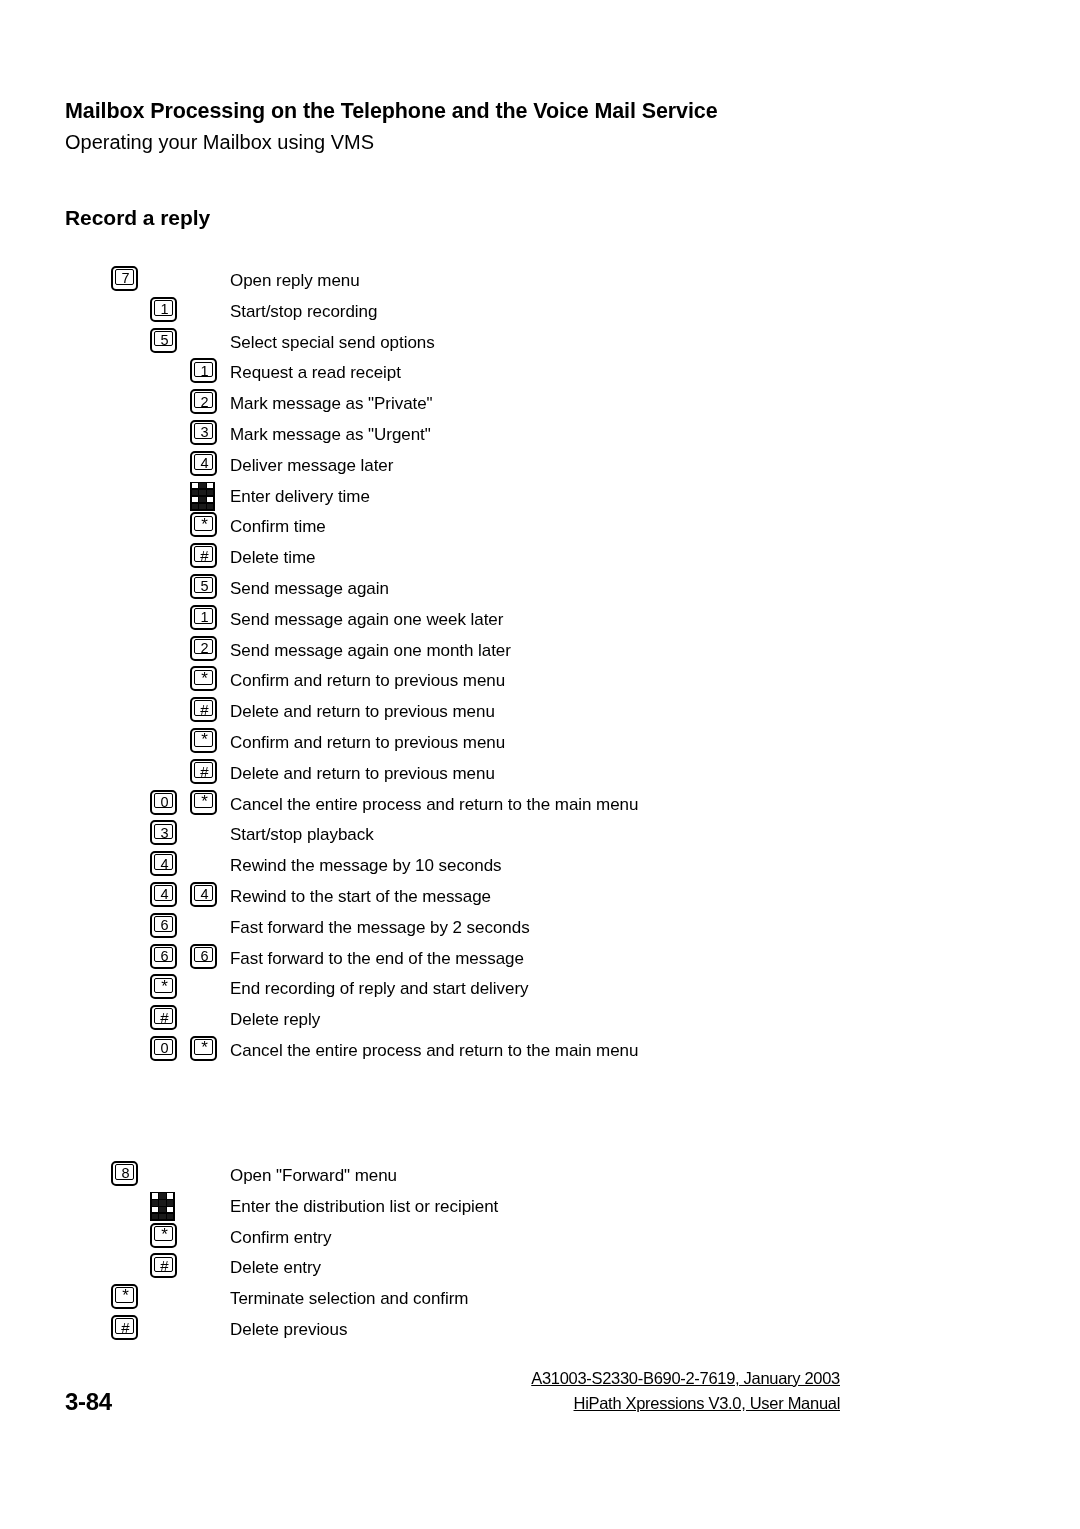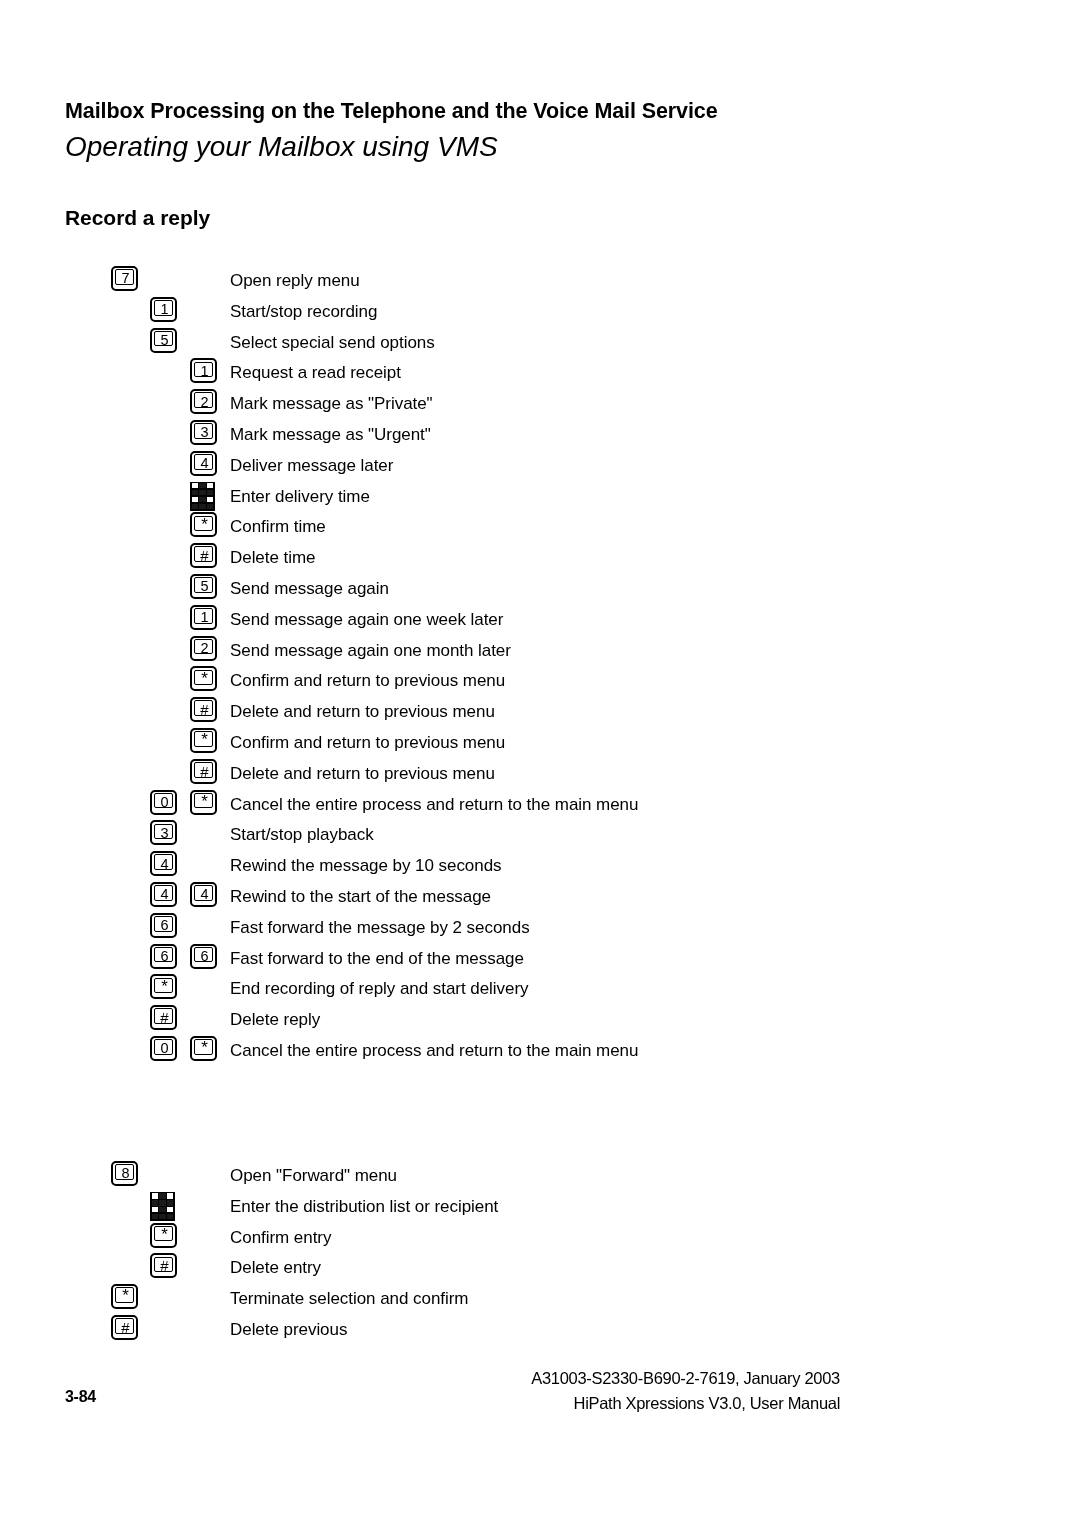--- a/index.html
+++ b/index.html
@@ -31,22 +31,21 @@
     width: 960px;
   }
   .header-title {
     font-size: 21.5px;
     font-weight: bold;
     letter-spacing: -0.1px;
     line-height: 1.25;
     white-space: nowrap;
   }
   .header-subtitle {
-    font-size: 28px;
-    font-style: italic;
+    font-size: 20px;
     line-height: 1.3;
     margin-top: 4px;
     white-space: nowrap;
   }
 
   
   .section-heading {
     position: absolute;
     left: 65px;
     font-size: 21px;
@@ -156,32 +155,33 @@
     box-sizing: border-box;
   }
   .keypad i { display: block; background: #ffffff; }
   .keypad i.on { background: #1a1a1a; }
 
   
   .footer-page {
     position: absolute;
     left: 65px;
     top: 1388px;
-    font-size: 16px;
+    font-size: 24px;
     font-weight: bold;
     letter-spacing: -0.3px;
   }
   .footer-right {
     position: absolute;
     right: 56px;
     top: 1366px;
     text-align: right;
     font-size: 16.5px;
     line-height: 25px;
     letter-spacing: -0.3px;
+    text-decoration: underline;
   }
 </style>
 </head>
 <body>
 
 <div class="page">
 
   <div class="header">
     <div class="header-title">Mailbox Processing on the Telephone and the Voice Mail Service</div>
     <div class="header-subtitle">Operating your Mailbox using VMS</div>

